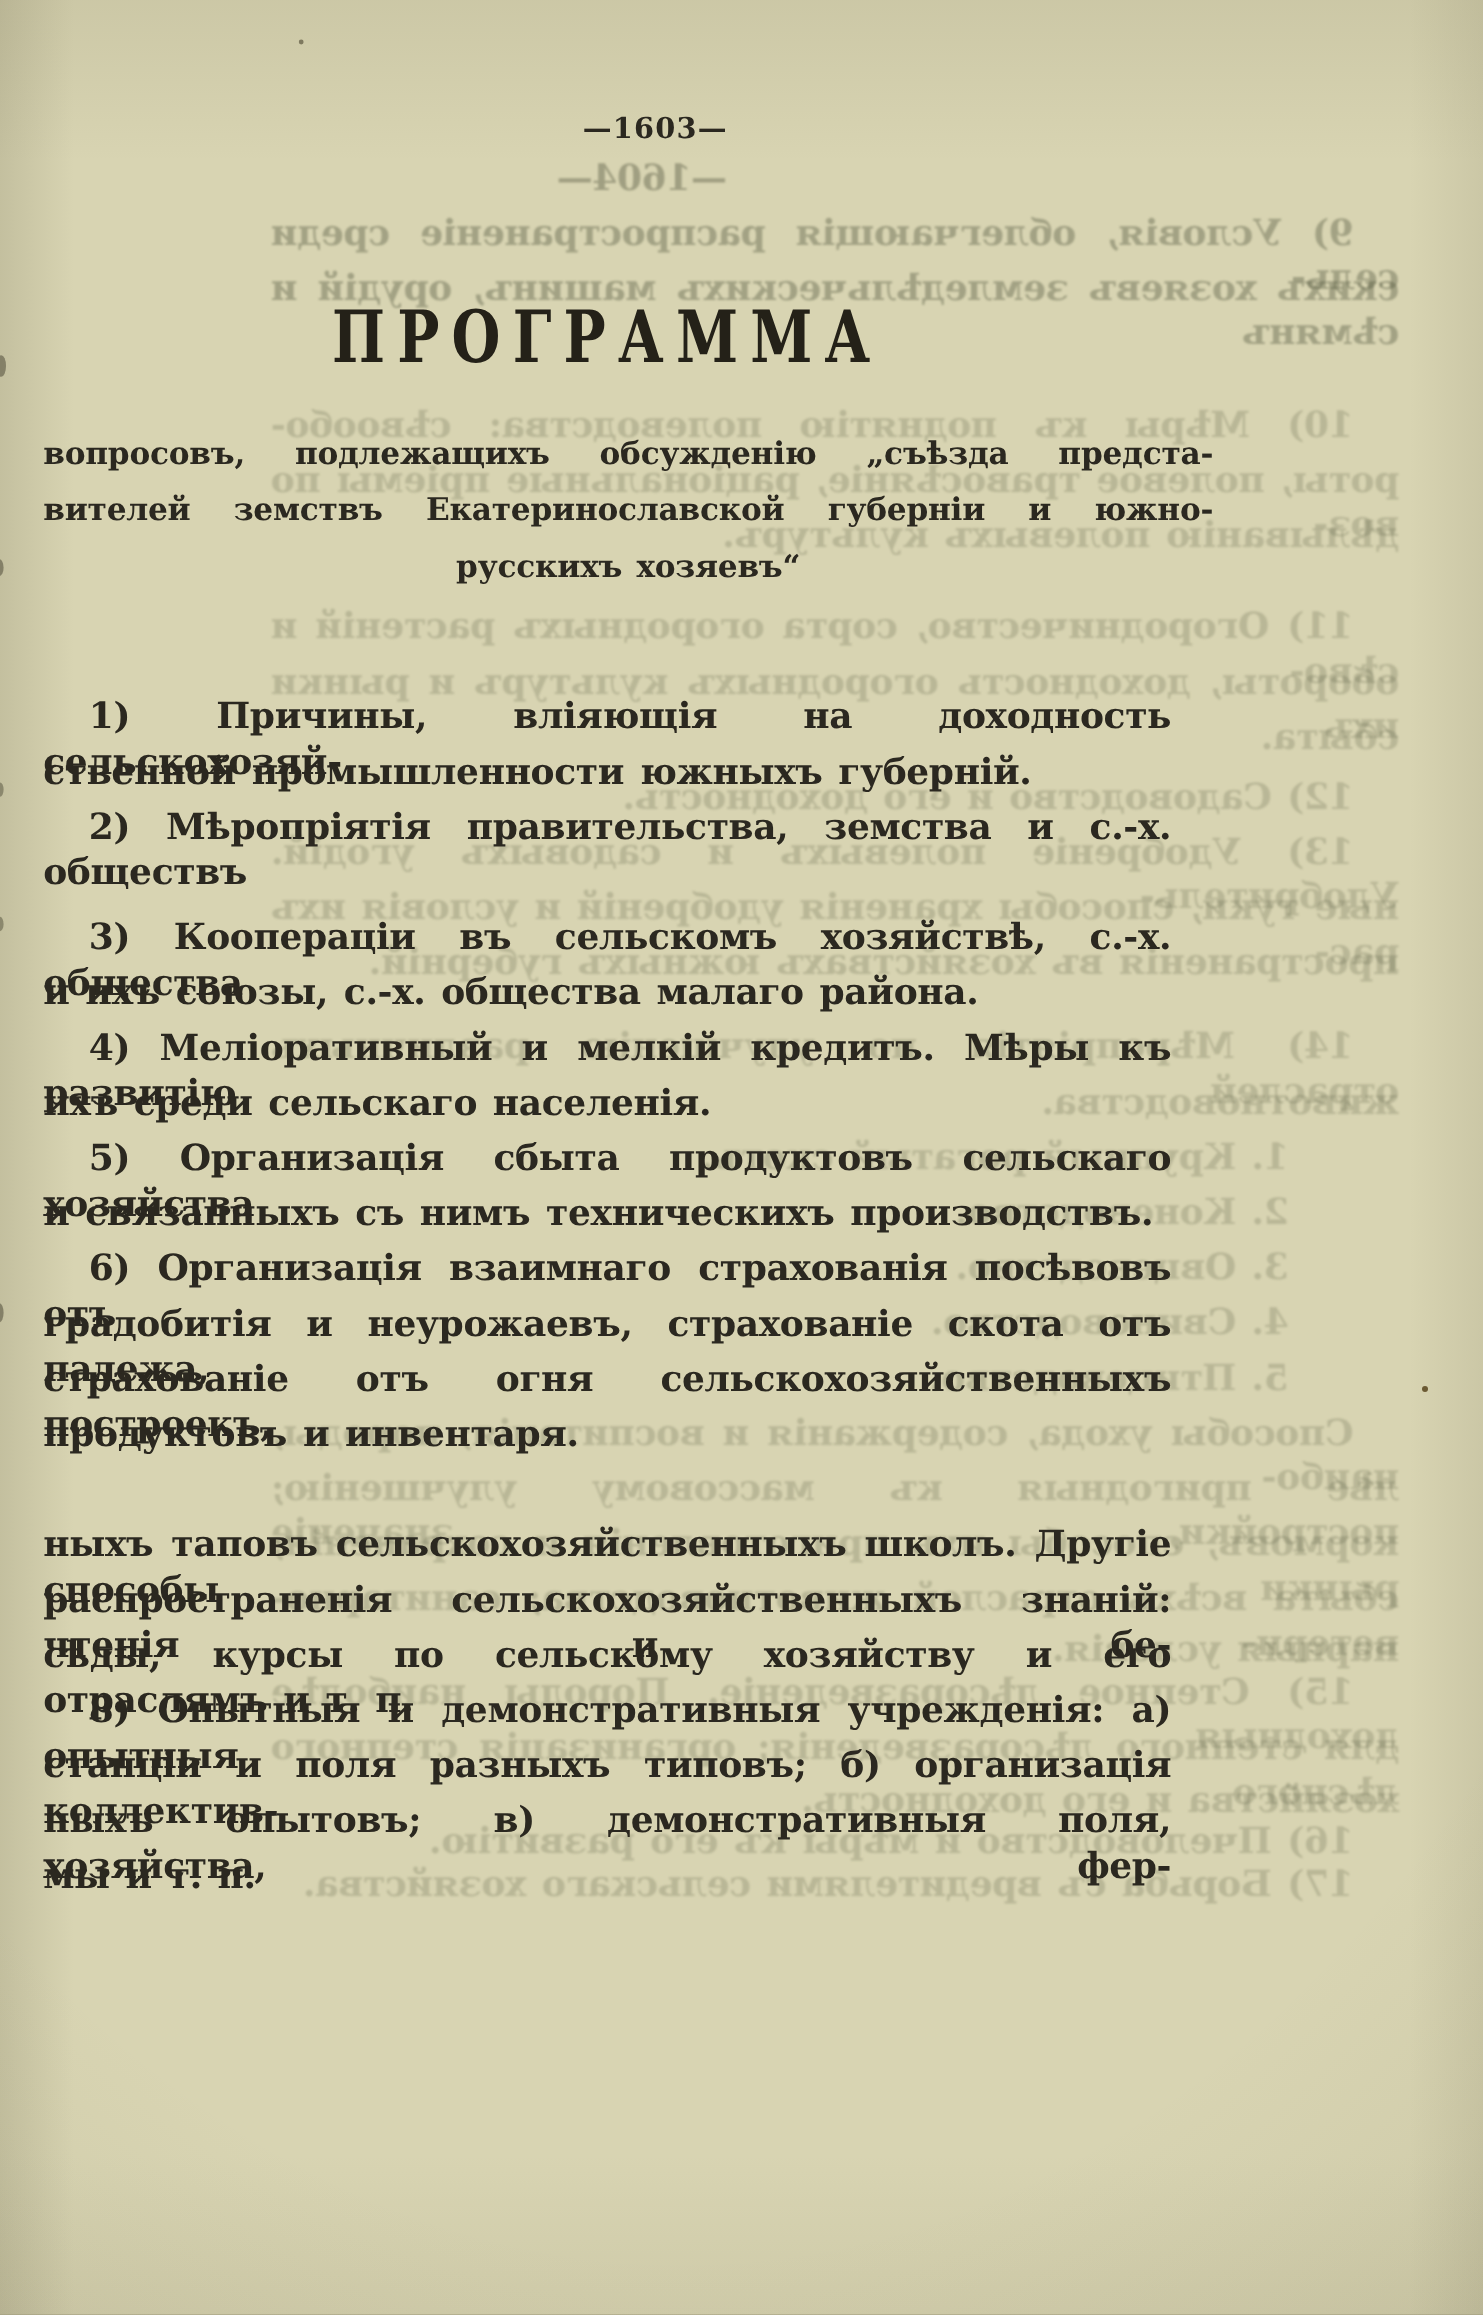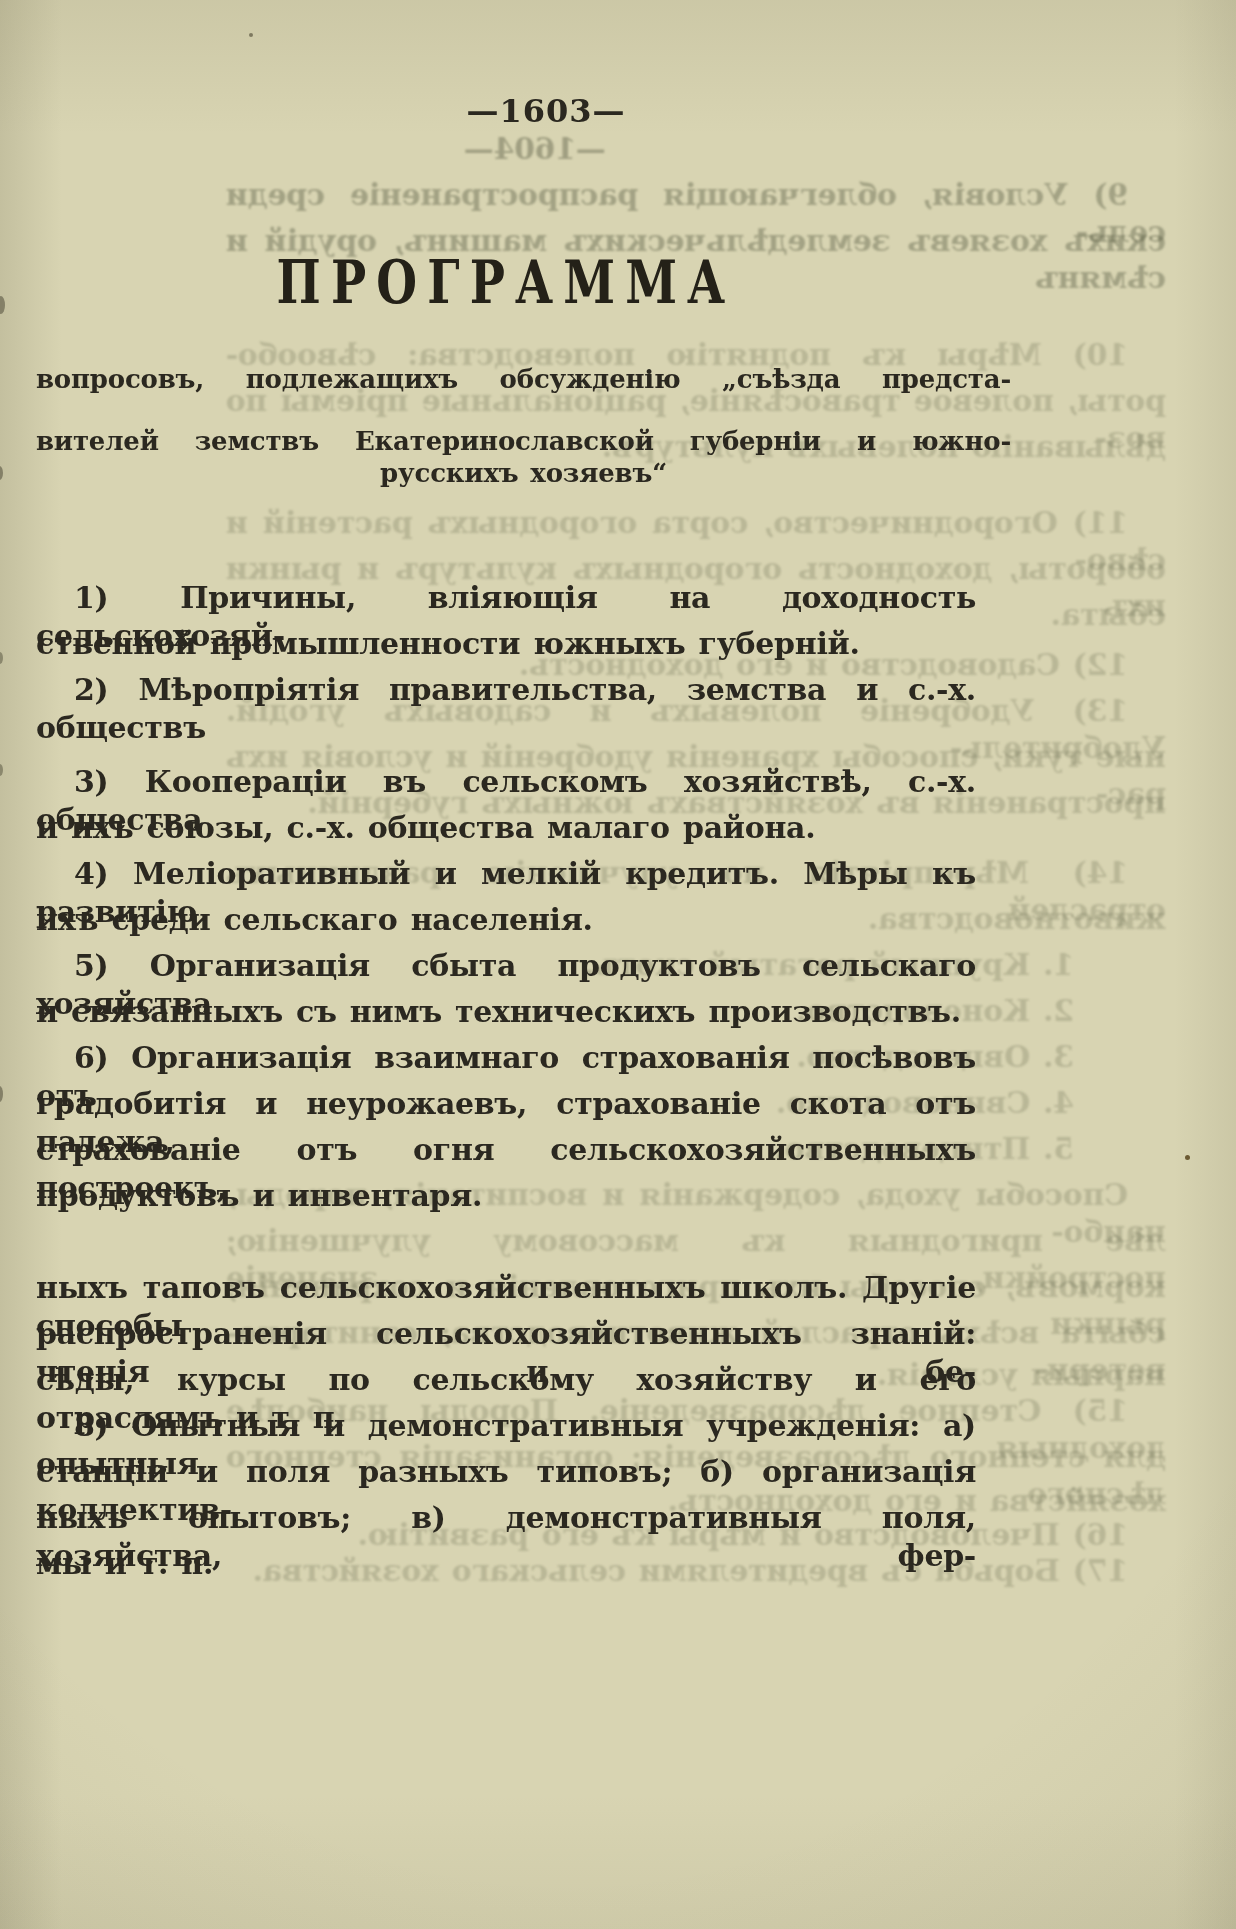--- a/index.html
+++ b/index.html
@@ -23,21 +23,21 @@
     font-size:30px;line-height:38px;
     letter-spacing:-0.3px;word-spacing:3px;
     text-align:justify;text-align-last:justify;
   }
   .ind{text-indent:38px;}
   .end{text-align-last:left;}
   .ctr{text-align:left;text-align-last:center;}
   .pagenum{
     position:absolute;top:92px;left:36px;width:1020px;
     text-align:center;text-align-last:center;
-    font-size:32px;letter-spacing:1px;color:#2b2820;
+    font-size:24px;letter-spacing:1px;color:#2b2820;
   }
   .title{
     position:absolute;top:250px;left:36px;width:940px;
     text-align:center;text-align-last:center;
     font-size:60px;line-height:64px;letter-spacing:13px;
     color:#242118;
     transform:scaleX(0.78);
   }
   .sub{font-size:26px;line-height:42px;width:975px;letter-spacing:-0.2px;}
   .note{
@@ -103,21 +103,21 @@
     <div class="g e" style="top:1482px">хозяйства и его доходность.</div>
     <div class="g i e" style="top:1516px">16) Пчеловодство и мѣры къ его развитію.</div>
     <div class="g i e" style="top:1552px">17) Борьба съ вредителями сельскаго хозяйства.</div>
   </div>
 
   <div class="pagenum">—1603—</div>
 
   <div class="title">ПРОГРАММА</div>
 
   <div class="line sub" style="top:358px">вопросовъ, подлежащихъ обсужденію „съѣзда предста-</div>
-  <div class="line sub" style="top:420px">вителей земствъ Екатеринославской губерніи и южно-</div>
+  <div class="line sub" style="top:404px">вителей земствъ Екатеринославской губерніи и южно-</div>
   <div class="line sub ctr" style="top:452px">русскихъ хозяевъ“</div>
 
 
   <div class="line ind" style="top:579px">1) Причины, вліяющія на доходность сельскохозяй-</div>
   <div class="line end" style="top:625px">ственной промышленности южныхъ губерній.</div>
 
   <div class="line ind" style="top:671px">2) Мѣропріятія правительства, земства и с.-х. обществъ</div>
 
   <div class="line ind" style="top:763px">3) Коопераціи въ сельскомъ хозяйствѣ, с.-х. общества</div>
   <div class="line end" style="top:809px">и ихъ союзы, с.-х. общества малаго района.</div>

